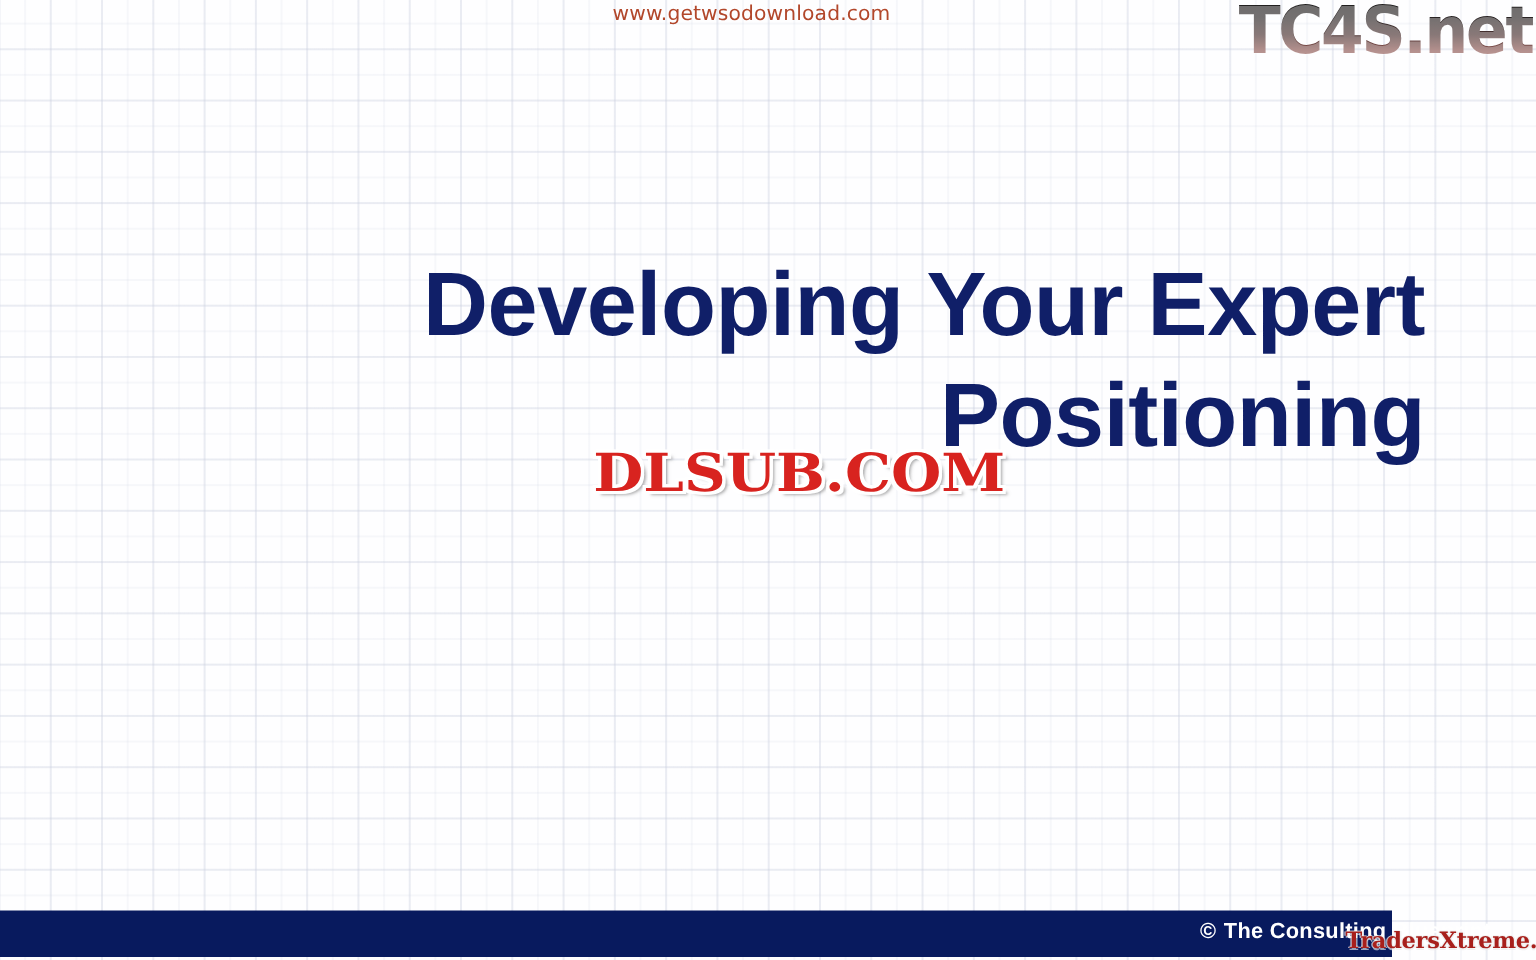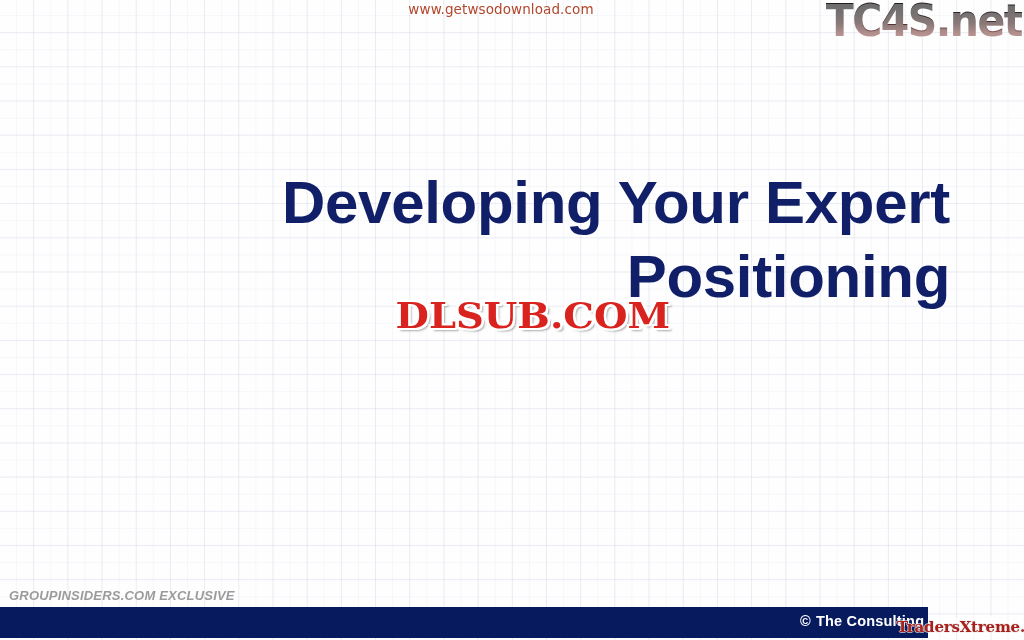--- a/index.html
+++ b/index.html
@@ -181,21 +181,20 @@
   <div id="wso-url">www.getwsodownload.com</div>
 
   <div id="tc4s-logo">TC4S.net</div>
 
   <div id="title">Developing Your Expert Positioning</div>
 
   <div id="dlsub">
     <span class="dl-text">DLSUB.COM</span>
   </div>
 
-  <div id="groupinsiders">GROUPINSIDERS.COM EXCLUSIVE</div>
 
   <div id="footer-bar">
     <div id="footer-copy">
       <span class="sym">©</span><span>The Consulting Blueprint</span>
     </div>
   </div>
 
   <div id="tx-mark">TradersXtreme.com</div>
 
 </div>

